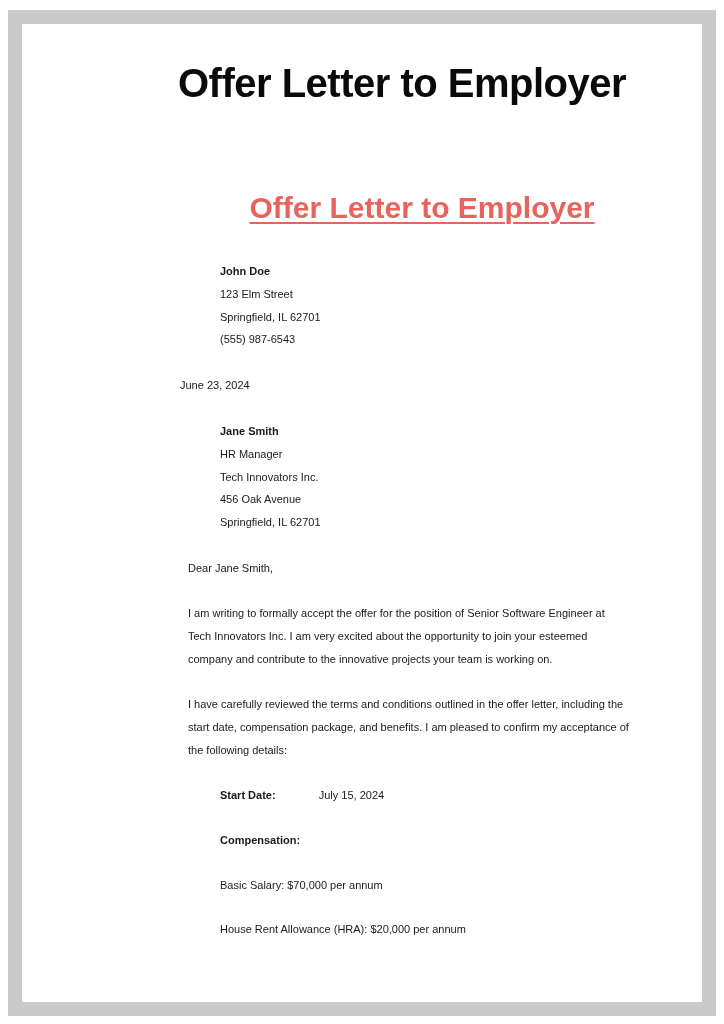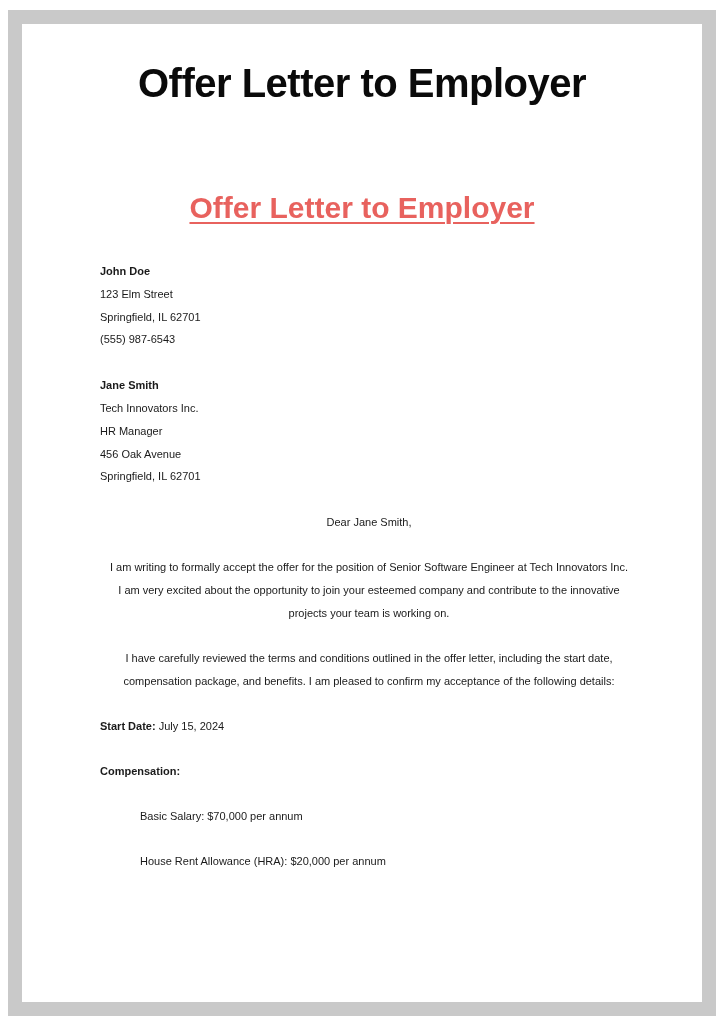--- a/index.html
+++ b/index.html
@@ -1,15 +1,15 @@
 <!DOCTYPE html>
 <html><head>
 <meta charset="utf-8">
 <style>
-  * { box-sizing: border-box; }
+  * { box-sizing: border-box; padding-left: 40px; }
   html, body {
     margin: 0;
     padding: 0;
     background: #ffffff;
   }
   body {
     width: 724px;
     height: 1024px;
     font-family: "Liberation Sans", sans-serif;
     overflow: hidden;
@@ -82,21 +82,20 @@
     line-height: 22.8px;
   }
 
   .recipient-block {
     margin: 23px 0 0 0;
   }
 
   .para {
     margin: 22px 0 0 8px;
     line-height: 23px;
-    text-align: center;
   }
   .para.salutation { margin-top: 23px; }
 
   .detail-line {
     margin: 22px 0 0 0;
     line-height: 22.8px;
   }
   .detail-line b { font-weight: bold; }
 
   .sub-item {
@@ -118,25 +117,26 @@
 
     <div class="letter-body">
 
       <div class="addr-block">
         <p class="addr-line name">John Doe</p>
         <p class="addr-line">123 Elm Street</p>
         <p class="addr-line">Springfield, IL 62701</p>
         <p class="addr-line">(555) 987-6543</p>
       </div>
 
+      <p class="date-line">June 23, 2024</p>
 
       <div class="recipient-block">
         <p class="addr-line name">Jane Smith</p>
+        <p class="addr-line">HR Manager</p>
         <p class="addr-line">Tech Innovators Inc.</p>
-        <p class="addr-line">HR Manager</p>
         <p class="addr-line">456 Oak Avenue</p>
         <p class="addr-line">Springfield, IL 62701</p>
       </div>
 
       <p class="para salutation">Dear Jane Smith,</p>
 
       <p class="para">I am writing to formally accept the offer for the position of Senior Software Engineer at Tech Innovators Inc. I am very excited about the opportunity to join your esteemed company and contribute to the innovative projects your team is working on.</p>
 
       <p class="para">I have carefully reviewed the terms and conditions outlined in the offer letter, including the start date, compensation package, and benefits. I am pleased to confirm my acceptance of the following details:</p>
 

